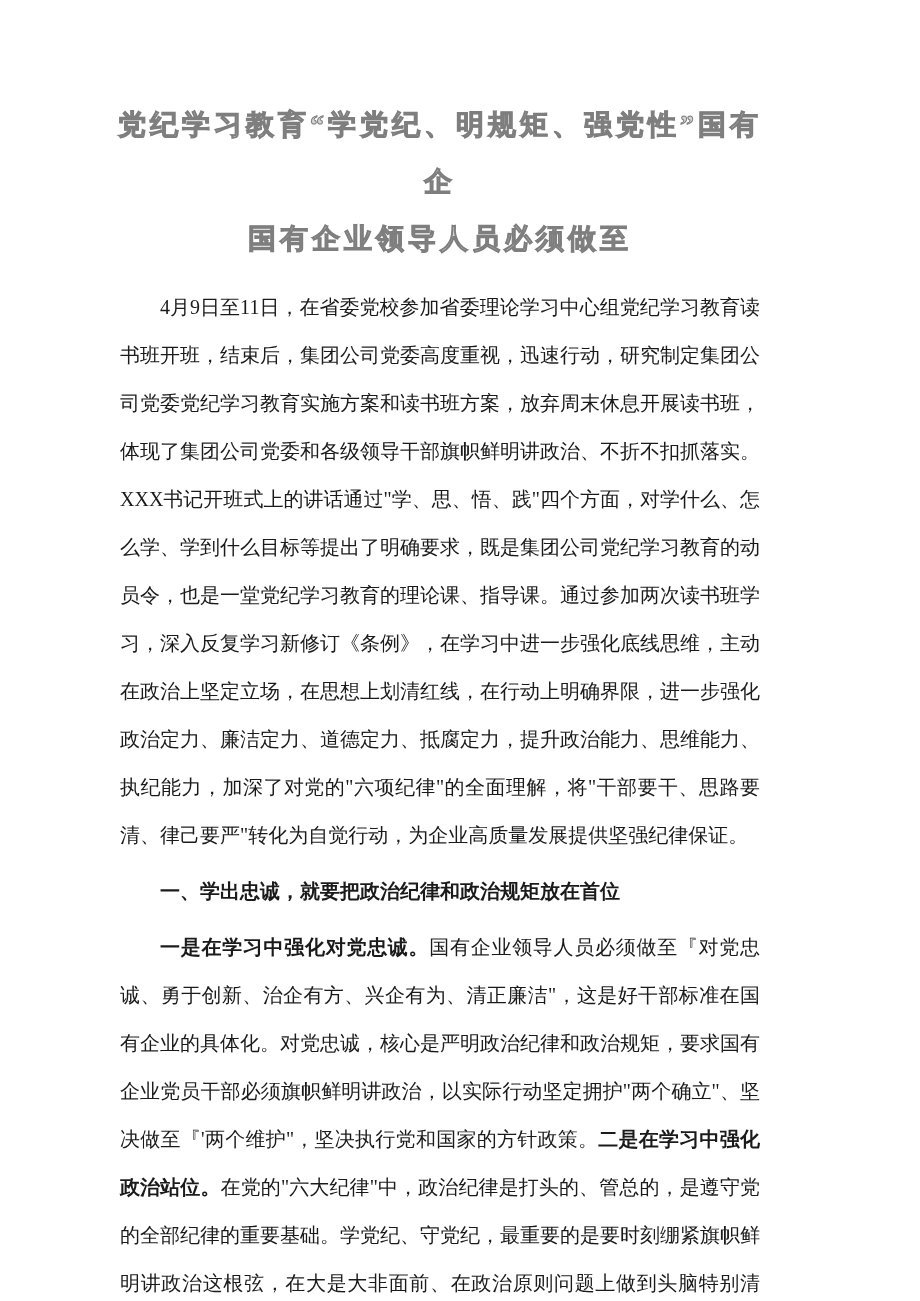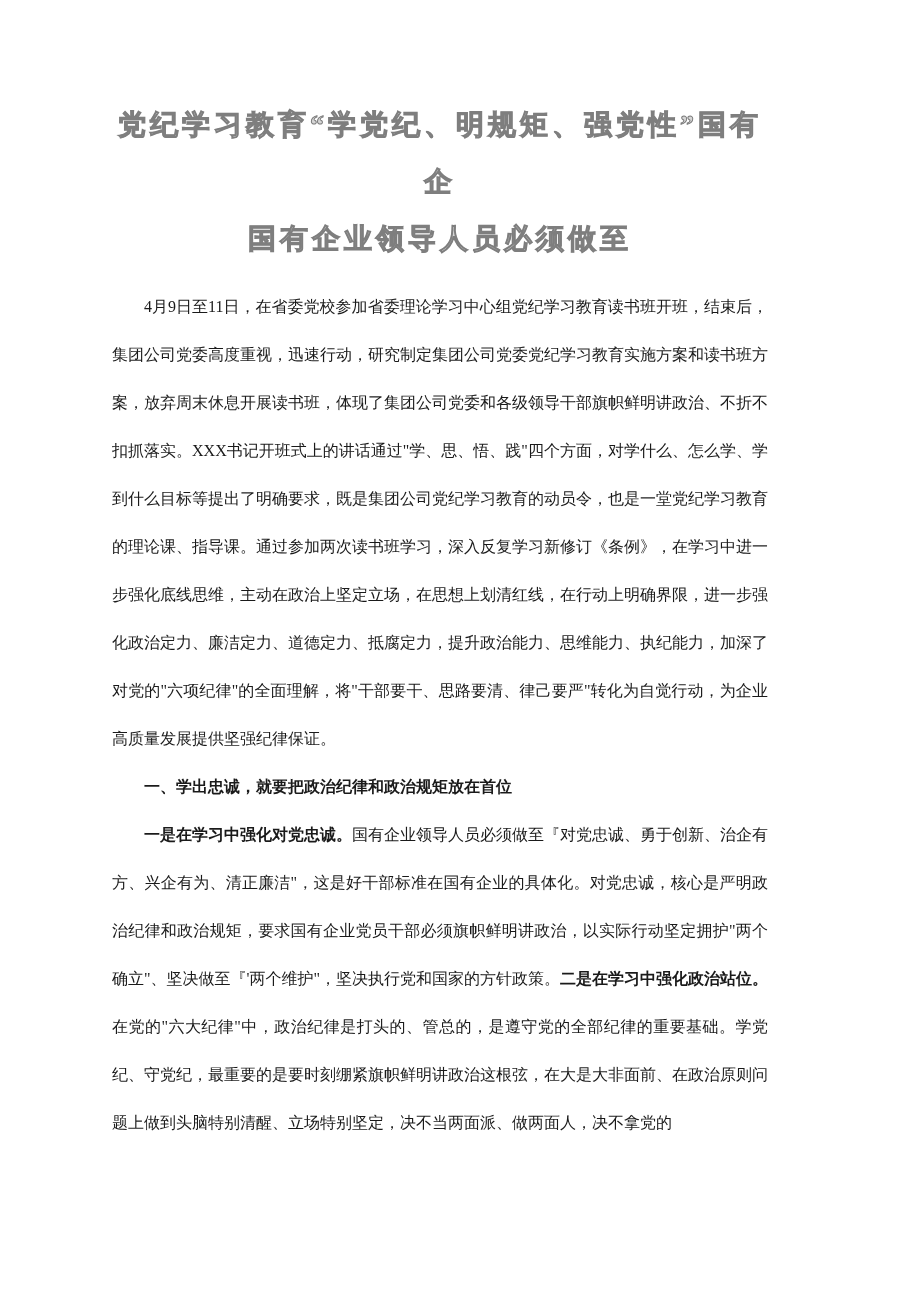--- a/index.html
+++ b/index.html
@@ -29,25 +29,25 @@
     letter-spacing: 4px;
     color: #d6d6d6;
     -webkit-text-stroke: 1px #7e7e7e;
     text-shadow: 0 0 0 #9a9a9a;
     margin: 0;
   }
   .doc-body {
     margin-top: 16px;
   }
   .para {
-    font-size: 16px;
+    font-size: 20px;
     line-height: 48px;
     text-align: justify;
     text-indent: 2em;
-    margin: 0;
+    margin: 8px;
     color: #1a1a1a;
     word-break: break-all;
   }
   .para b {
     font-weight: bold;
   }
 </style>
 </head>
 <body>
 

